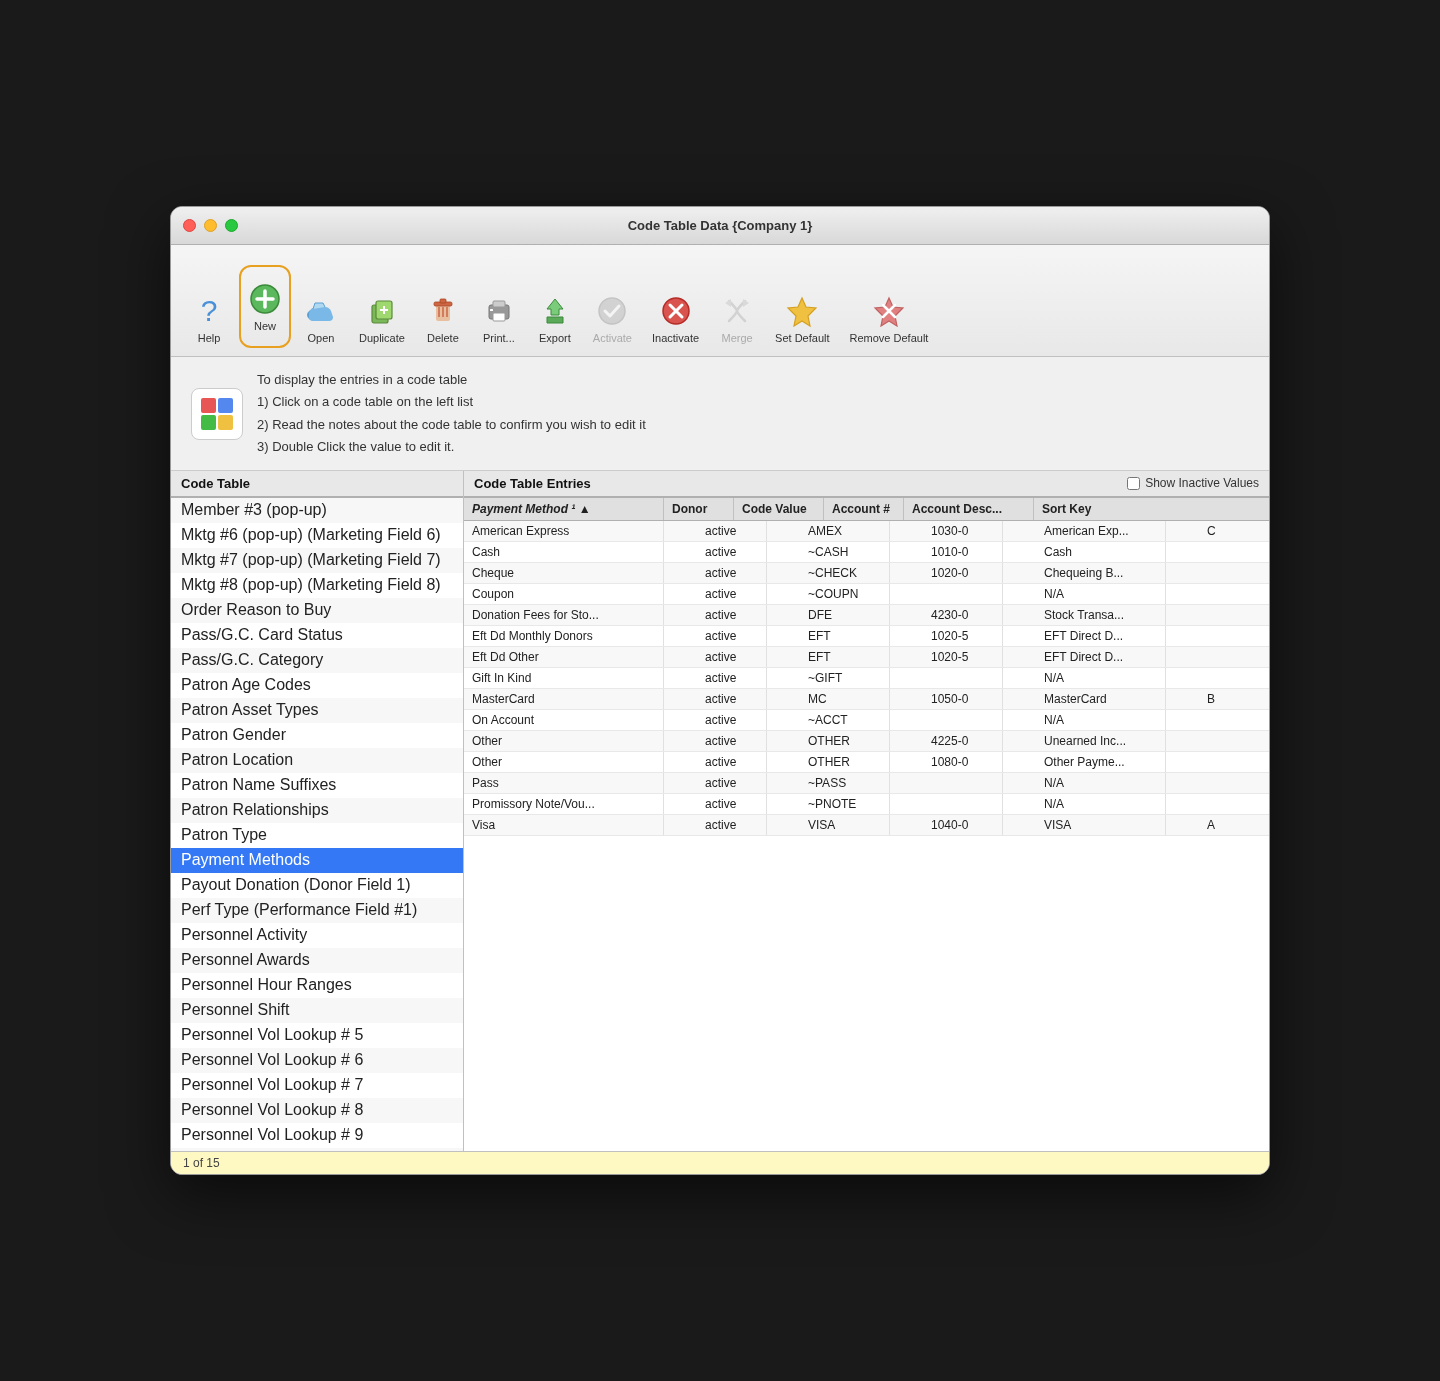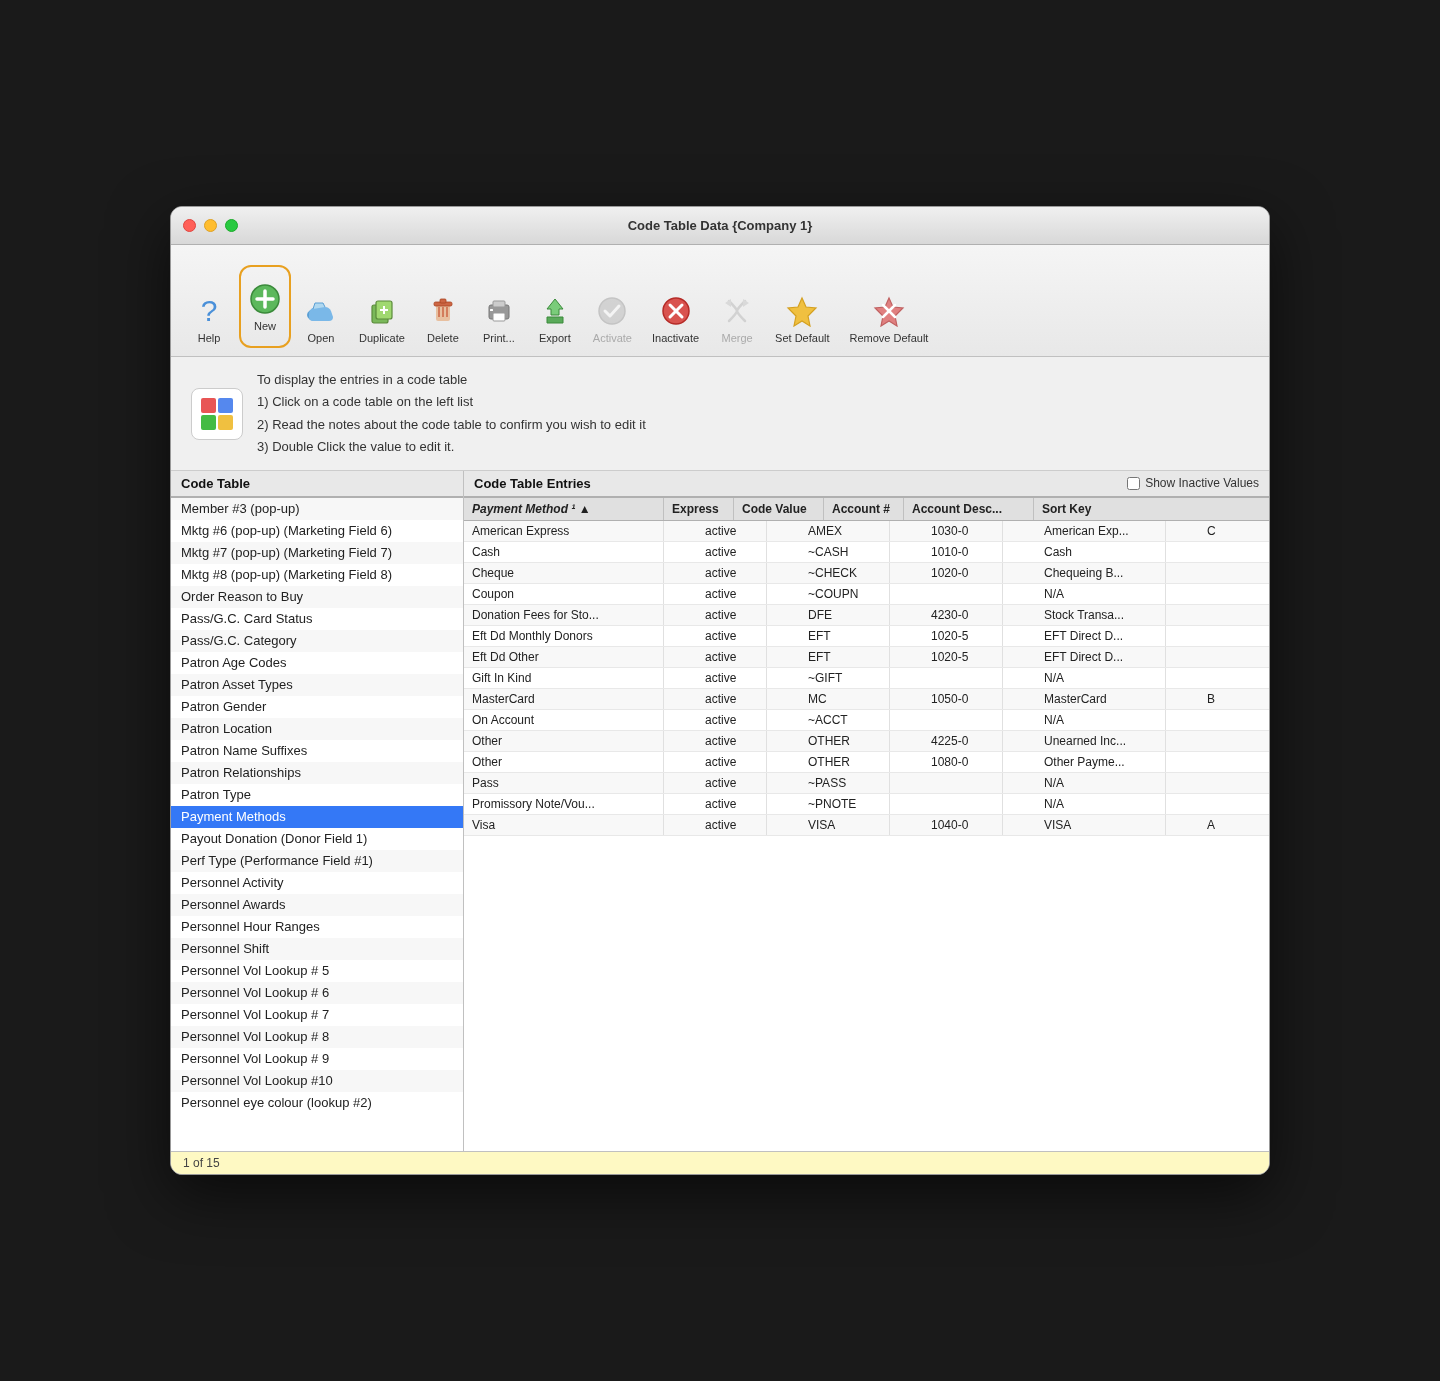--- a/index.html
+++ b/index.html
@@ -137,21 +137,21 @@
       font-size: 13px;
       font-weight: 700;
       color: #111;
     }
     .list-container {
       overflow-y: auto;
       flex: 1;
     }
     .list-item {
       padding: 3px 10px;
-      font-size: 13px;
+      font-size: 16px;
       color: #222;
       cursor: pointer;
       border-bottom: 1px solid transparent;
       white-space: nowrap;
       overflow: hidden;
       text-overflow: ellipsis;
     }
     .list-item:nth-child(odd) { background: #f7f7f7; }
     .list-item:nth-child(even) { background: #ffffff; }
     .list-item.selected {
@@ -442,21 +442,21 @@
       <div class="right-header">
         <span class="right-header-title">Code Table Entries</span>
         <div class="show-inactive">
           <input type="checkbox" id="show-inactive-cb" style="">
           <label for="show-inactive-cb">Show Inactive Values</label>
         </div>
       </div>
 
       <div class="table-header" id="table-header">
       <div class="col-header sorted">Payment Method ¹ ▲</div>
-          <div class="col-header">Express</div>
+          <div class="col-header">Donor</div>
           <div class="col-header">Code Value</div>
           <div class="col-header">Account #</div>
           <div class="col-header">Account Desc...</div>
           <div class="col-header">Sort Key</div>
         </div>
 
       <div class="table-body" id="table-body">
       <div class="table-row">
             <div class="table-cell">American Express</div>
             <div class="table-cell">active</div>

